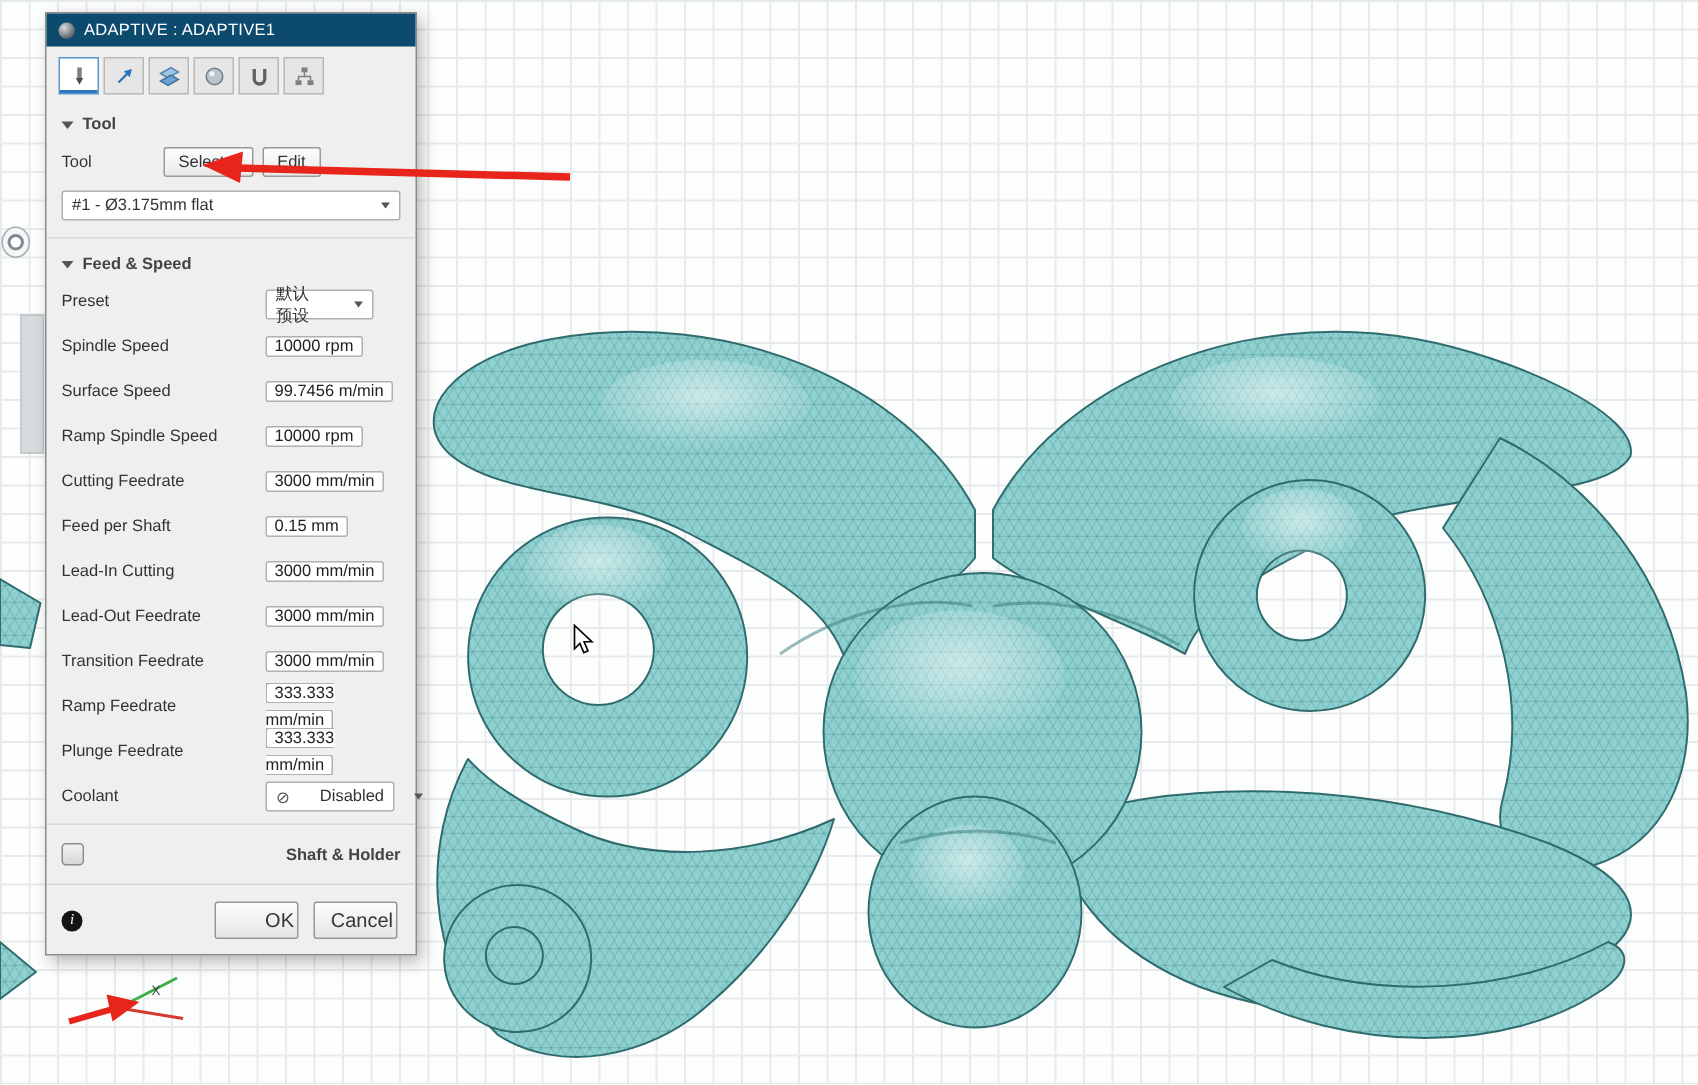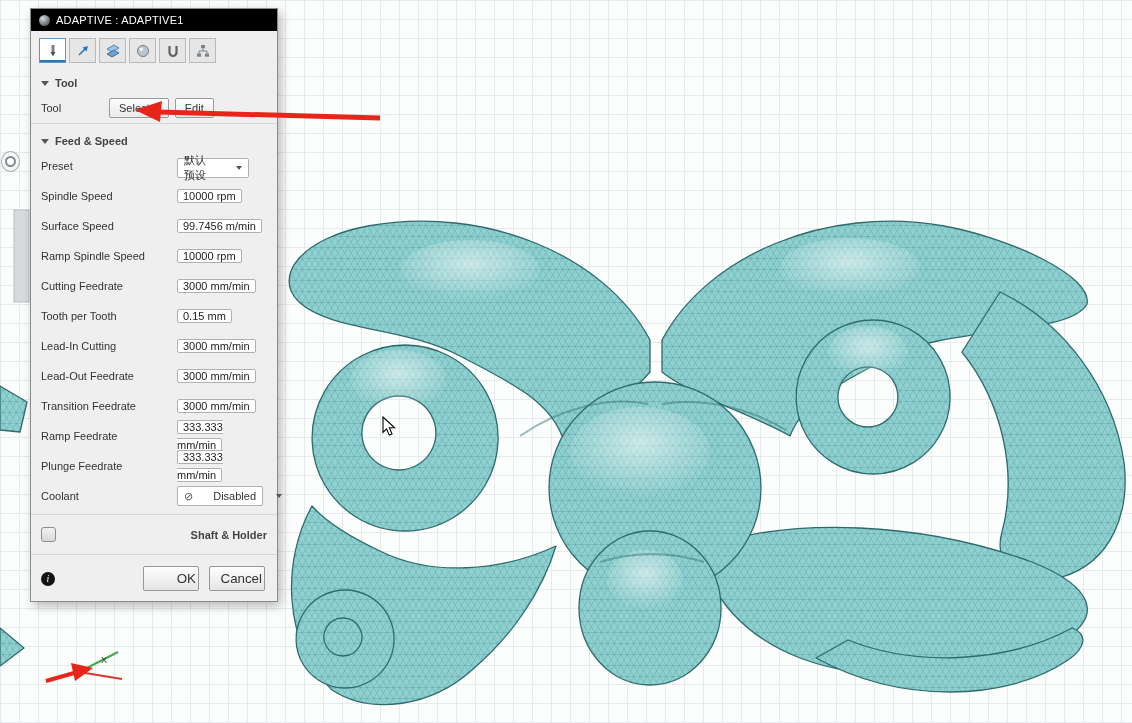--- a/index.html
+++ b/index.html
@@ -27,21 +27,21 @@
   .edge-dot{width:7px;height:7px;border-radius:50%;border:2px solid #84898d;background:#fff;}
 
   
   .panel{
     position:absolute;left:30px;top:8px;width:246px;z-index:5;
     background:#efefef;border:1px solid #8a8a8a;
     box-shadow:3px 4px 10px rgba(0,0,0,.28);
     font-size:11px;color:#333;
   }
   .titlebar{
-    background:#000000;color:#fff;height:22px;display:flex;align-items:center;
+    background:#0c4a6e;color:#fff;height:22px;display:flex;align-items:center;
     gap:6px;padding:0 8px;font-size:11px;letter-spacing:.2px;
   }
   .op-icon{width:11px;height:11px;border-radius:50%;flex:none;
     background:radial-gradient(circle at 35% 32%,#d6dde1,#6b7378 62%,#343a3e);}
   .tabs{display:flex;gap:3px;padding:7px 8px 6px;}
   .tab{width:27px;height:25px;background:#e6e6e6;border:1px solid #b9b9b9;
     display:flex;align-items:center;justify-content:center;box-sizing:border-box;}
   .tab.active{background:#fff;border-color:#5a96c8;box-shadow:inset 0 -2px 0 #2a76b8;}
   .section-head{display:flex;align-items:center;gap:6px;padding:8px 10px 4px;font-weight:bold;color:#444;}
   .tri-down{width:0;height:0;border-left:4px solid transparent;border-right:4px solid transparent;border-top:5px solid #555;}
@@ -201,20 +201,24 @@
 
   <div class="section-head">
     <span class="tri-down"></span>
     <span>Tool</span>
   </div>
   <div class="tool-row">
     <span class="lbl">Tool</span>
     <button class="btn-small">Select...</button>
     <button class="btn-small">Edit</button>
   </div>
+  <div class="select-box tool-select">
+    <span>#1 - Ø3.175mm flat</span>
+    <span class="caret"></span>
+  </div>
 
   <div class="divider"></div>
 
   <div class="section-head">
     <span class="tri-down"></span>
     <span>Feed &amp; Speed</span>
   </div>
 
   <div class="frow">
     <span class="flabel">Preset</span>
@@ -236,21 +240,21 @@
   </div>
   <div class="frow">
     <span class="flabel">Ramp Spindle Speed</span>
     <span class="fcontrol"><span class="fvalue">10000 rpm</span></span>
   </div>
   <div class="frow">
     <span class="flabel">Cutting Feedrate</span>
     <span class="fcontrol"><span class="fvalue">3000 mm/min</span></span>
   </div>
   <div class="frow">
-    <span class="flabel">Tooth per Tooth</span>
+    <span class="flabel">Feed per Shaft</span>
     <span class="fcontrol"><span class="fvalue">0.15 mm</span></span>
   </div>
   <div class="frow">
     <span class="flabel">Lead-In Cutting</span>
     <span class="fcontrol"><span class="fvalue">3000 mm/min</span></span>
   </div>
   <div class="frow">
     <span class="flabel">Lead-Out Feedrate</span>
     <span class="fcontrol"><span class="fvalue">3000 mm/min</span></span>
   </div>

